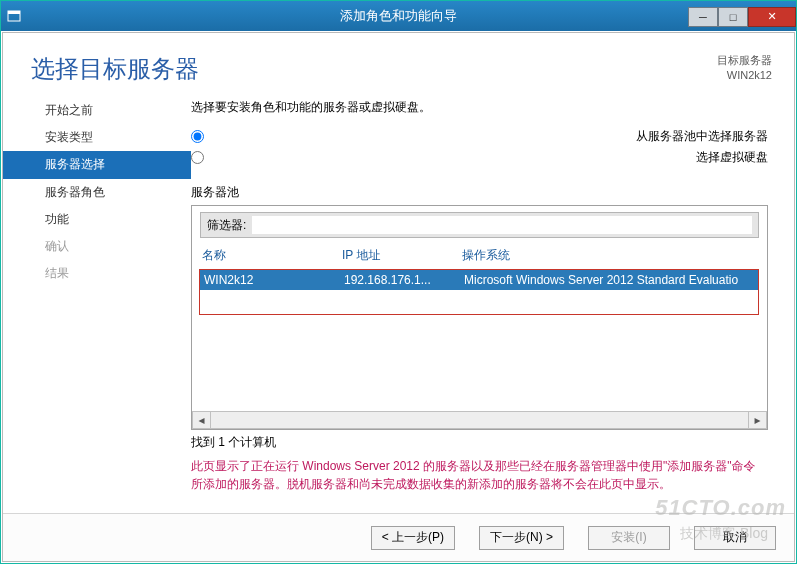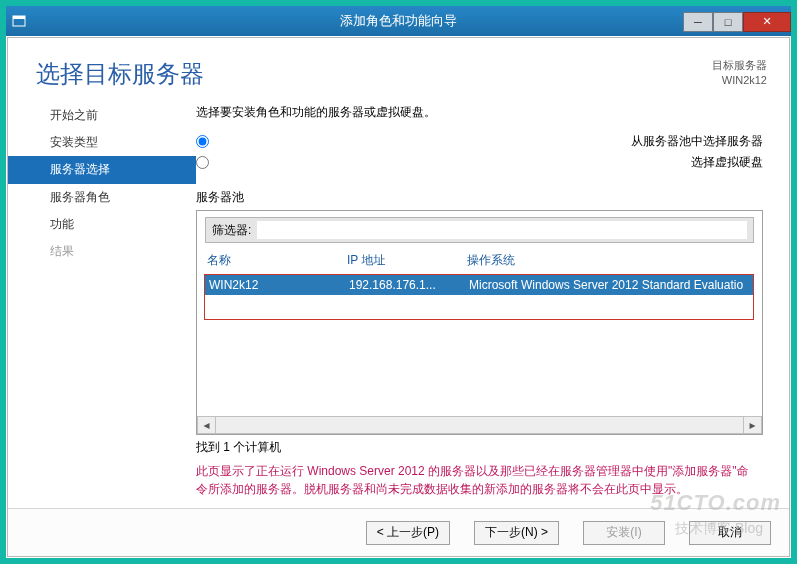--- a/index.html
+++ b/index.html
@@ -1,17 +1,17 @@
 <!DOCTYPE html>
 <html><head>
 <meta charset="utf-8">
 <style>
   * { box-sizing: border-box; margin: 0; padding: 0; }
   body { font-family: "Microsoft YaHei", "Segoe UI", sans-serif; font-size: 12px; background: #fff; }
-  .window { width: 797px; height: 564px; border: 6px solid #14b8a6; position: relative; display: flex; flex-direction: column; }
+  .window { width: 797px; height: 564px; border: 1px solid #14b8a6; position: relative; display: flex; flex-direction: column; }
   .titlebar { height: 30px; background: linear-gradient(#2786c7, #1b6da7); color: #fff; display: flex; align-items: center; position: relative; }
   .titlebar .sysicon { width: 26px; display: flex; align-items: center; justify-content: center; }
   .titlebar .title { position: absolute; left: 50%; transform: translateX(-50%); font-size: 13px; }
   .winbtns { margin-left: auto; display: flex; }
   .winbtn { width: 30px; height: 20px; margin-top: 1px; display: flex; align-items: center; justify-content: center; background: #cfd6dc; border: 1px solid #6d7a85; font-size: 11px; color: #222; }
   .winbtn.close { background: #c8352a; color: #fff; border-color: #8a2a22; width: 48px; }
   .inner { flex: 1; border: 1px solid #b9b9b9; margin: 1px; display: flex; flex-direction: column; background: #fff; }
   .header { display: flex; align-items: flex-start; padding: 20px 22px 8px 28px; }
   .header h1 { font-size: 24px; font-weight: 400; color: #2a5ea8; }
   .header .dest { margin-left: auto; text-align: right; font-size: 11px; color: #5a5a5a; line-height: 1.4; }
@@ -77,20 +77,21 @@
       </div>
     </div>
 
     <div class="body">
       <div class="sidebar">
         <div class="step">开始之前</div>
         <div class="step">安装类型</div>
         <div class="step active">服务器选择</div>
         <div class="step">服务器角色</div>
         <div class="step">功能</div>
+        <div class="step disabled">确认</div>
         <div class="step disabled">结果</div>
       </div>
 
       <div class="main">
         <div class="instr">选择要安装角色和功能的服务器或虚拟硬盘。</div>
 
         <div class="radios">
           <label class="radio-row">
             <input type="radio" name="sel" checked="" style="">
             <span>从服务器池中选择服务器</span>

